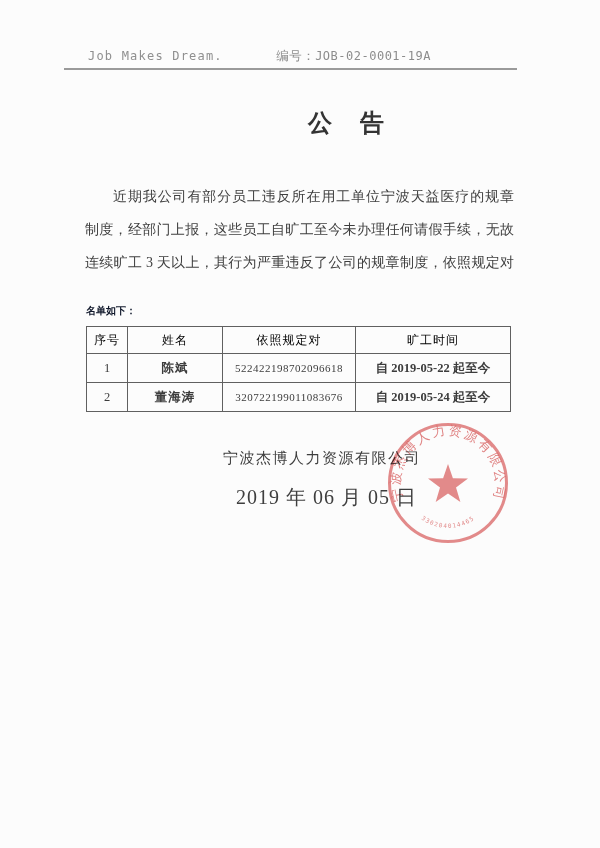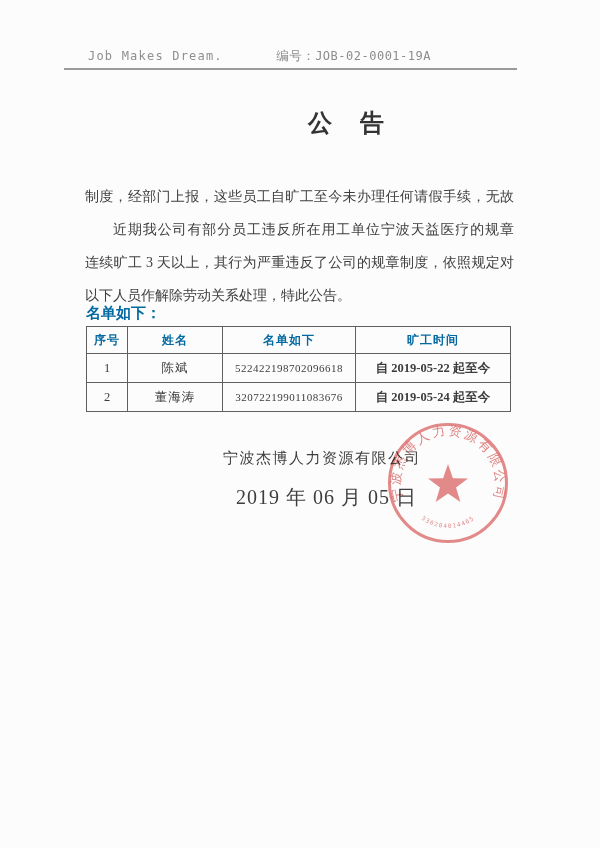--- a/index.html
+++ b/index.html
@@ -40,36 +40,36 @@
   .body-par{
     position:absolute;left:85px;top:180px;width:429px;
     font-size:14px;line-height:33px;color:#3e3e3e;
   }
   .body-par .ln{height:33px;overflow:hidden;}
   .ln.just{text-align:justify;text-align-last:justify;}
   .ln.indent{text-indent:2em;}
 
   .list-label{
     position:absolute;left:86px;top:304px;
-    font-size:15px;font-weight:bold;color:#0369a1;
+    font-size:10px;font-weight:bold;color:#0f172a;
   }
 
   
   table.roster{
     position:absolute;left:86px;top:326px;width:424px;
     border-collapse:collapse;table-layout:fixed;
   }
   .roster th,.roster td{
     border:1.5px solid #606060;
     text-align:center;vertical-align:middle;
     color:#3c3c3c;padding:0;
   }
-  .roster th{height:26px;font-size:12px;font-weight:bold;color:#0369a1;letter-spacing:1px;}
+  .roster th{height:26px;font-size:12px;font-weight:normal;color:#000000;letter-spacing:1px;}
   .roster td{height:28px;font-size:12.5px;}
-  .roster td.name{font-weight:400;letter-spacing:1px;}
+  .roster td.name{font-weight:700;letter-spacing:1px;}
   .roster td.idno{font-size:11px;letter-spacing:0.5px;}
   .roster td.time{font-weight:600;}
 
   
   .sig-company{
     position:absolute;right:94px;top:449px;
     font-size:15px;letter-spacing:1.5px;color:#3e3e3e;
   }
   .sig-date{
     position:absolute;right:98px;top:484px;
@@ -90,40 +90,39 @@
 
   <div class="hdr-slogan">Job Makes Dream.</div>
   <div class="hdr-no">
     <span>编号：</span><span class="lat">JOB-02-0001-19A</span>
   </div>
   <div class="hdr-rule"></div>
 
   <div class="title">公　告</div>
 
   <div class="body-par">
+    <div class="ln just indent">近期我公司有部分员工违反所在用工单位宁波天益医疗的规章</div>
     <div class="ln just">制度，经部门上报，这些员工自旷工至今未办理任何请假手续，无故</div>
-    <div class="ln just indent">近期我公司有部分员工违反所在用工单位宁波天益医疗的规章</div>
     <div class="ln just">连续旷工 3 天以上，其行为严重违反了公司的规章制度，依照规定对</div>
-    <div class="ln">以下人员作解除劳动关系处理，特此公告。</div>
   </div>
 
   <div class="list-label">名单如下：</div>
 
   <table class="roster">
     <colgroup>
       <col style="width:41px">
         <col style="width:95px">
       <col style="width:133px">
         <col style="width:155px">
     </colgroup>
     <tbody>
         <tr>
       <th>序号</th>
       <th>姓名</th>
-      <th>名单如下</th>
+      <th>依照规定对</th>
       <th>旷工时间</th>
     </tr>
     <tr>
       <td>1</td>
       <td class="name">陈斌</td>
       <td class="idno">522422198702096618</td>
       <td class="time">自 2019-05-22 起至今</td>
     </tr>
     <tr>
       <td>2</td>

